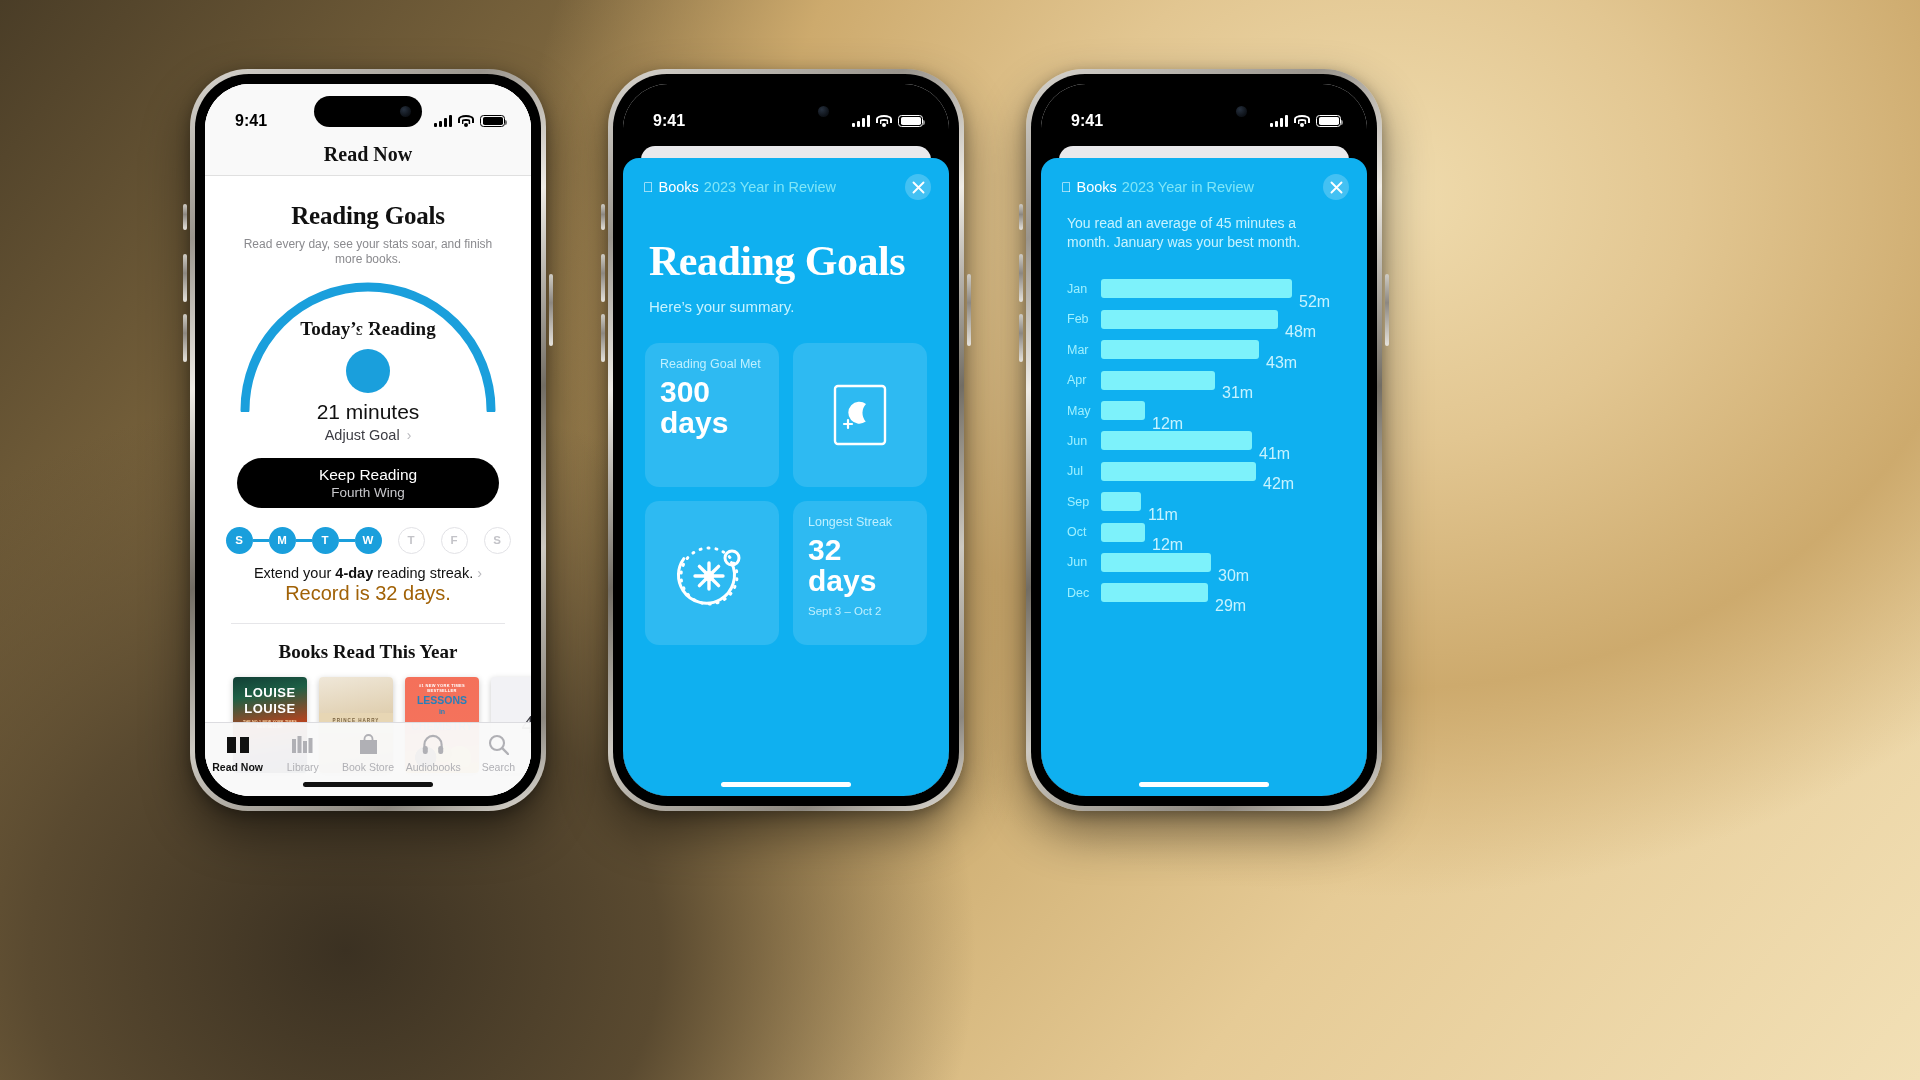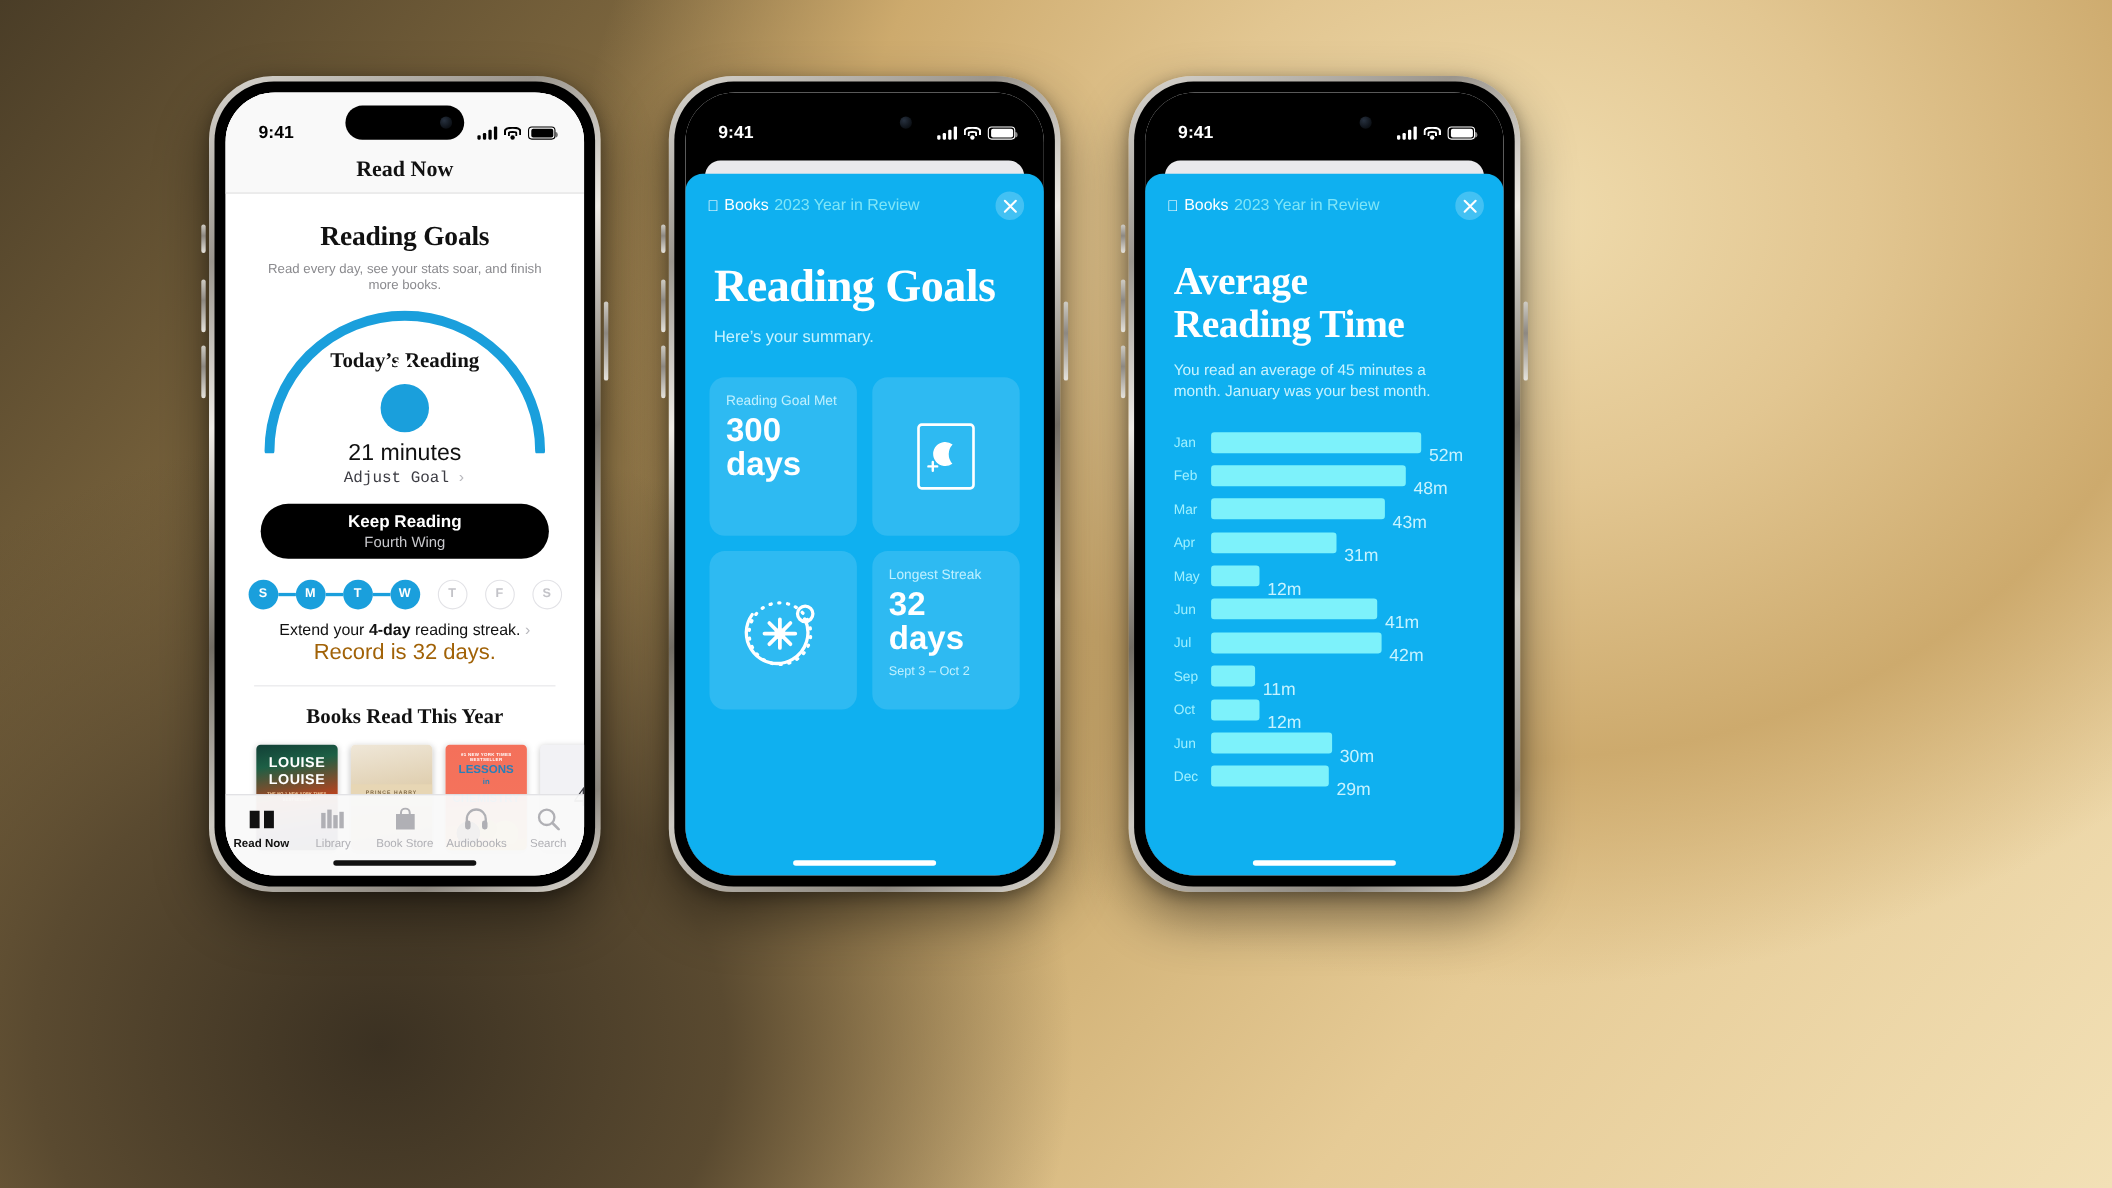--- a/index.html
+++ b/index.html
@@ -101,27 +101,27 @@
   .gauge-wrap { position: relative; height: 132px; margin-top: 14px; }
   .gauge-wrap svg { position: absolute; left: 50%; transform: translateX(-50%); top: 0; }
   .gauge-center { position: absolute; left: 0; right: 0; top: 36px; }
   .today-label { font-family: "Liberation Serif", serif; font-weight: bold; font-size: 19px; color: #111; }
   .check-circle {
     width: 44px; height: 44px; border-radius: 50%; background: #1a9fdc;
     margin: 9px auto 0; display: flex; align-items: center; justify-content: center;
   }
   .check-circle svg { display: block; }
   .minutes { font-size: 21px; color: #111; margin-top: 7px; }
-  .adjust-goal { margin-top: 13px; font-size: 14.5px; color: #3c3c43; display: flex; align-items: center; justify-content: center; gap: 7px; font-family: Liberation Mono, monospace; }
+  .adjust-goal { margin-top: 13px; font-size: 14.5px; color: #3c3c43; display: flex; align-items: center; justify-content: center; gap: 7px; }
   .chev-r { color: #b9b9be; font-size: 14px; }
   .keep-btn {
     margin: 15px auto 0; width: 262px; height: 50px; background: #000; border-radius: 25px;
     color: #fff; display: flex; flex-direction: column; align-items: center; justify-content: center;
   }
-  .keep-btn .t1 { font-size: 15.5px; font-weight: bold; }
+  .keep-btn .t1 { font-size: 15.5px; font-weight: normal; }
   .keep-btn .t2 { font-size: 13.5px; color: #c9c9cd; margin-top: 1px; }
   .streak-row { display: flex; align-items: center; justify-content: center; margin-top: 19px; }
   .day { width: 27px; height: 27px; border-radius: 50%; display: flex; align-items: center; justify-content: center;
          font-size: 11.5px; font-weight: bold; flex: 0 0 auto; }
   .day.on { background: #1a9fdc; color: #fff; }
   .day.off { border: 1px solid #e2e2e6; color: #c3c3c8; }
   .day-link { width: 16px; height: 3px; background: #1a9fdc; flex: 0 0 auto; }
   .day-gap { width: 16px; flex: 0 0 auto; }
   .streak-text { margin-top: 11px; font-size: 14.5px; color: #111; }
   .streak-text b { font-weight: bold; }
@@ -508,24 +508,20 @@
               <span>Books</span>
               <span class="light">2023 Year in Review</span>
             </div>
             <div class="close-btn">
               <svg width="13" height="13" viewBox="0 0 13 13">
                   <path d="M1.5 1.5L11.5 11.5M11.5 1.5L1.5 11.5" stroke="#fff" stroke-width="1.9" stroke-linecap="round"></path>
                 </svg>
             </div>
           </div>
 
-          <div class="yir-title p3-title">
-            <span>Average</span><br>
-            <span>Reading Time</span>
-          </div>
           <div class="p3-sub">You read an average of 45 minutes a month. January was your best month.</div>
 
           <div class="chart" id="chart">
               <div class="bar-row">
                 <div class="bar-month">Jan</div>
                 <div class="bar-track">
                   <div class="bar" style="width: 191px; background: rgb(125, 242, 251);"></div>
                   <div class="bar-val">52m</div>
                 </div>
               </div>

